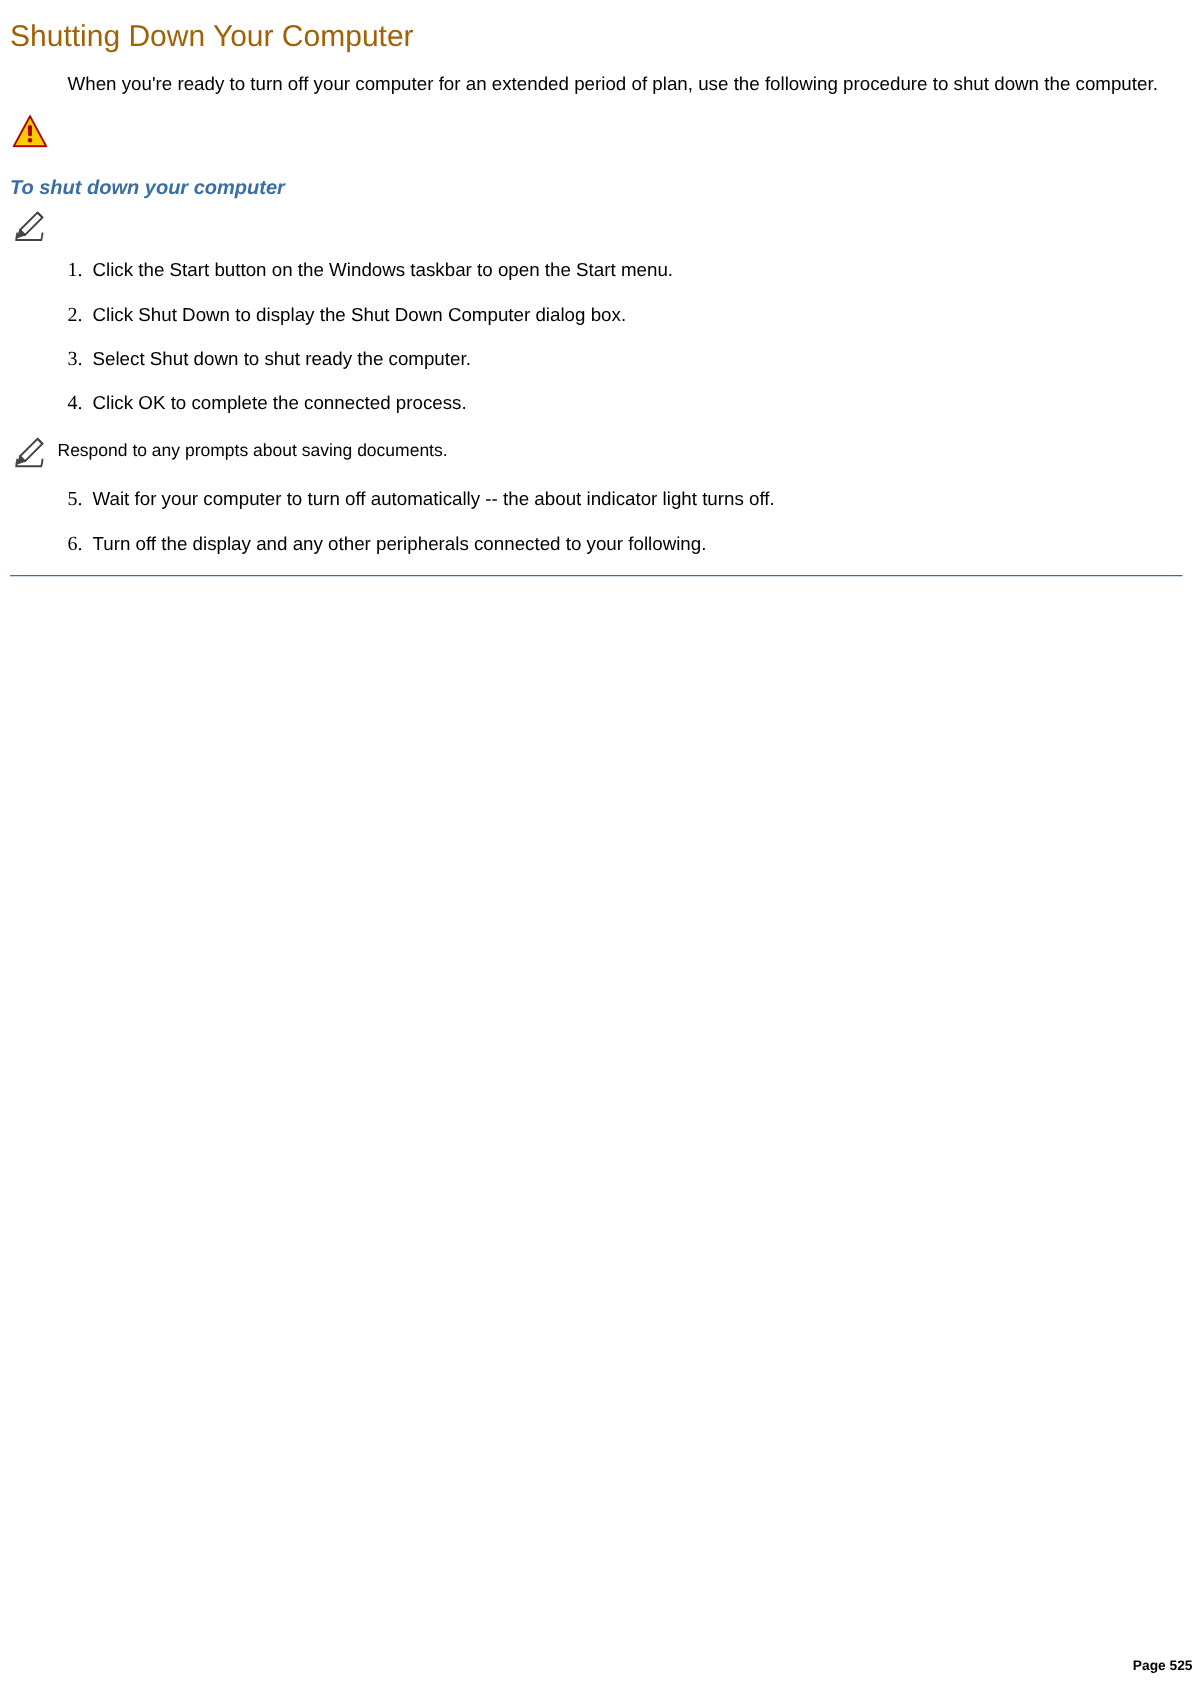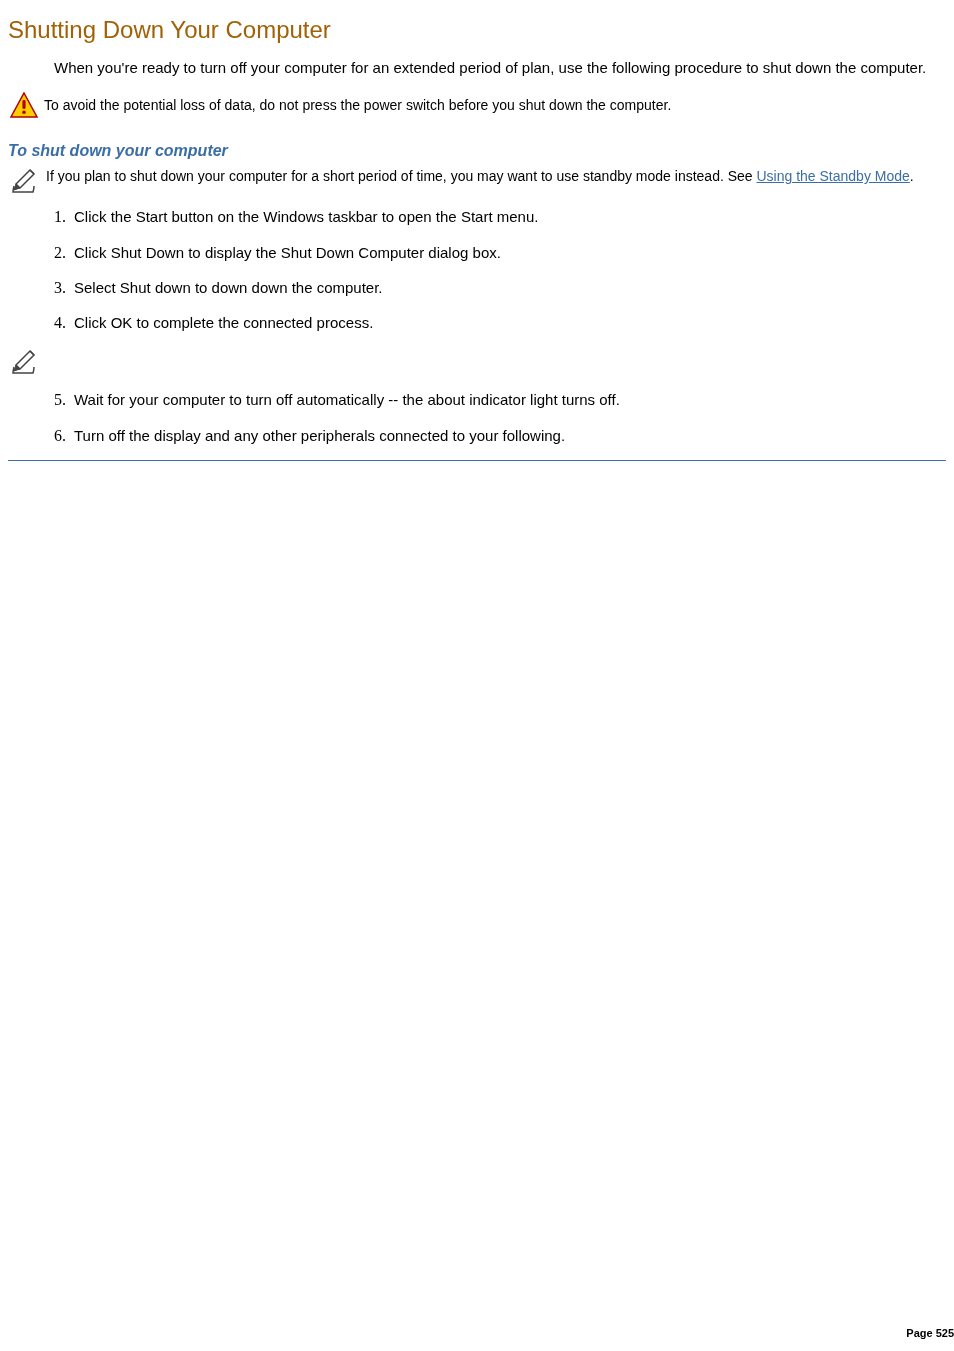--- a/index.html
+++ b/index.html
@@ -104,55 +104,52 @@
 <p class="intro">When you're ready to turn off your computer for an extended period of plan, use the following procedure to shut down the computer.</p>
 
 <div class="icon-row small">
   <span class="icon">
     <svg width="28" height="26" viewBox="0 0 28 26">
       <polygon points="14,1 27,25 1,25" fill="#ffcc00" stroke="#b00000" stroke-width="1.5"></polygon>
       <rect x="12.4" y="8" width="3.2" height="9" rx="1.4" fill="#b00000"></rect>
       <circle cx="14" cy="20.2" r="1.8" fill="#b00000"></circle>
     </svg>
   </span>
-  <span class="txt">To avoid the potential loss of data, do not press the power switch before you shut down the computer.</span>
 </div>
 
 <div class="subhead">To shut down your computer</div>
 
 <div class="note-block">
   <span class="icon">
     <svg width="30" height="28" viewBox="0 0 30 28">
       <path d="M4 20 Q3 24 3 26 L23 26 Q24 23 24 20" fill="none" stroke="#444" stroke-width="1.5"></path>
       <path d="M6 18 L20 4 L24 8 L10 22 Z" fill="#fff" stroke="#444" stroke-width="1.5"></path>
       <path d="M6 18 L4 24 L10 22 Z" fill="#444" stroke="#444" stroke-width="1"></path>
       <line x1="20" y1="4" x2="24" y2="8" stroke="#444" stroke-width="1.5"></line>
     </svg>
   </span>
-  <span class="txt">
-    <span>If you plan to shut down your computer for a short period of time, you may want to use standby mode instead. See </span><a href="#" class="inline-link">Using the Standby Mode</a><span>.</span>
-  </span>
 </div>
 
 <ol class="steps">
   <li>Click the Start button on the Windows taskbar to open the Start menu.</li>
   <li>Click Shut Down to display the Shut Down Computer dialog box.</li>
-  <li>Select Shut down to down down the computer.</li>
+  <li>Select Shut down to shut ready the computer.</li>
   <li>Click OK to complete the connected process.</li>
 </ol>
 
 <div class="icon-row small">
   <span class="icon">
     <svg width="30" height="28" viewBox="0 0 30 28">
       <path d="M4 20 Q3 24 3 26 L23 26 Q24 23 24 20" fill="none" stroke="#444" stroke-width="1.5"></path>
       <path d="M6 18 L20 4 L24 8 L10 22 Z" fill="#fff" stroke="#444" stroke-width="1.5"></path>
       <path d="M6 18 L4 24 L10 22 Z" fill="#444" stroke="#444" stroke-width="1"></path>
       <line x1="20" y1="4" x2="24" y2="8" stroke="#444" stroke-width="1.5"></line>
     </svg>
   </span>
+  <span class="txt">Respond to any prompts about saving documents.</span>
 </div>
 
 <ol class="steps" start="5">
   <li>Wait for your computer to turn off automatically -- the about indicator light turns off.</li>
   <li>Turn off the display and any other peripherals connected to your following.</li>
 </ol>
 
 <hr class="divider">
 
 <div class="page-num">Page 525</div>

